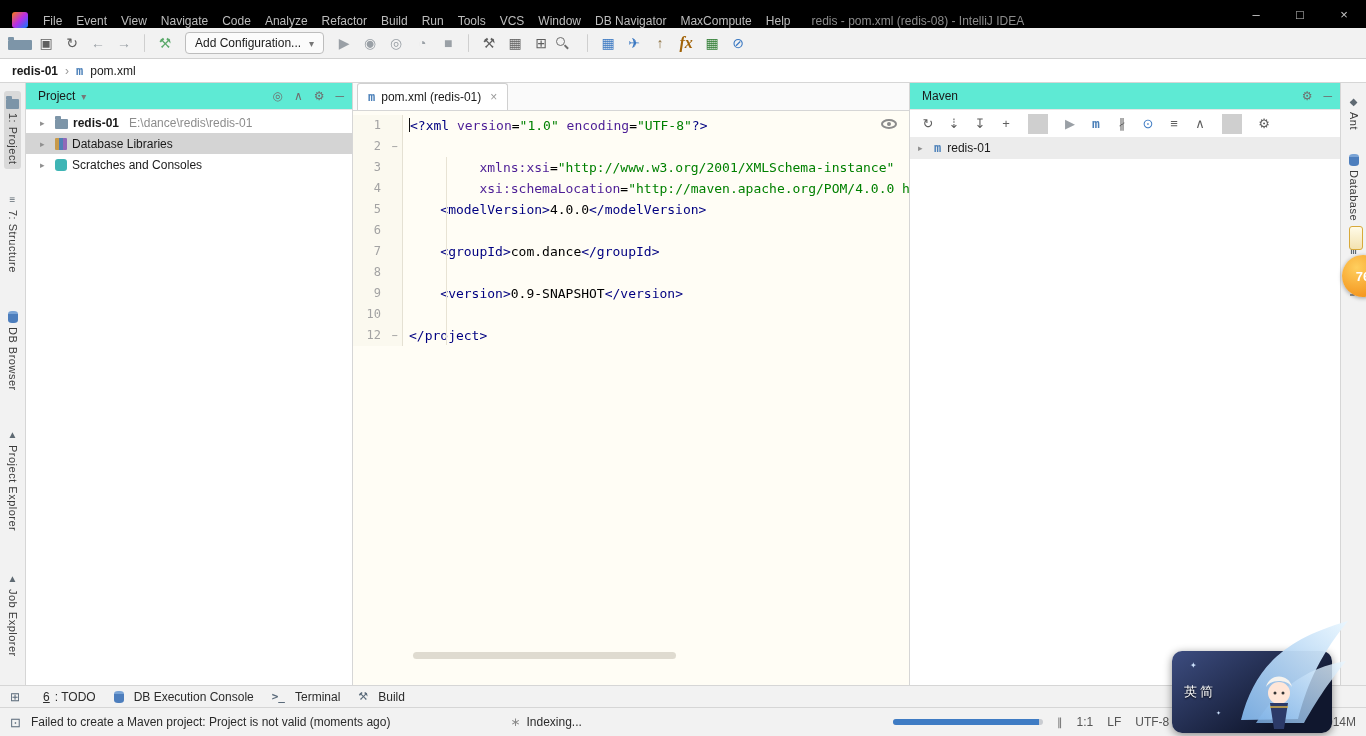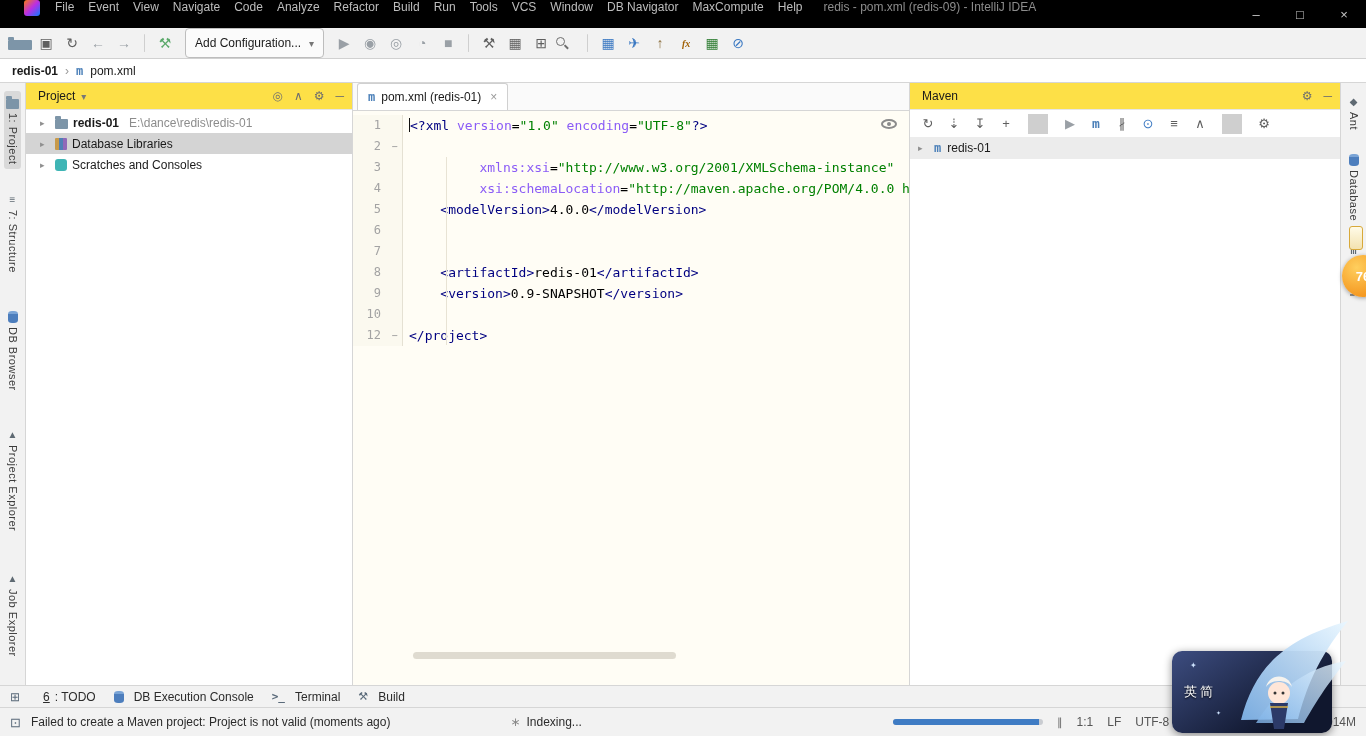--- a/index.html
+++ b/index.html
@@ -1,36 +1,36 @@
 <!DOCTYPE html>
 <html><head>
 <meta charset="utf-8">
 <style>
   * { box-sizing: border-box; margin: 0; padding: 0; }
   html,body { width:1366px; height:736px; overflow:hidden; font-family:"Liberation Sans",sans-serif; }
   .app { position:relative; width:1366px; height:736px; background:#f2f2f2; font-size:12px; color:#1a1a1a; display:flex; flex-direction:column; cursor:default; }
 
   
-  .titlebar { height:28px; background:#000; display:flex; align-items:flex-start; padding-left:24px; flex:0 0 28px; }
+  .titlebar { height:28px; background:#000; display:flex; align-items:flex-end; padding-left:12px; flex:0 0 28px; }
   .logo { width:16px; height:16px; border-radius:3px; background:linear-gradient(135deg,#f97a12,#b92ee6 50%,#0a7bff); margin-right:8px; flex:0 0 16px; }
   .menubar { display:flex; align-items:center; }
   .menu-item { color:#bdbdbd; padding:0 7px; font-size:12px; white-space:nowrap; }
   .win-title { color:#8c8c8c; flex:1; padding-left:14px; font-size:12px; white-space:nowrap; overflow:hidden; }
   .win-controls { display:flex; height:28px; }
   .win-btn { width:44px; height:28px; display:flex; align-items:center; justify-content:center; color:#c8c8c8; font-size:13px; }
 
   
   .toolbar { height:31px; flex:0 0 31px; background:#f2f2f2; border-bottom:1px solid #d1d1d1; display:flex; align-items:center; padding:0 8px; gap:2px; }
   .tgroup { display:flex; align-items:center; gap:2px; }
   .ticon { min-width:24px; height:22px; display:inline-flex; align-items:center; justify-content:center; font-size:14px; color:#5f5f5f; border-radius:3px; }
   .sep { min-width:1px; width:1px; height:18px; background:#cfcfcf; margin:0 6px; }
   .c-gray { color:#9aa0a6; } .c-green { color:#59a869; } .c-blue { color:#3a78c2; }
   .c-dkgreen { color:#2e7d32; } .c-brown { color:#8a6d3b; } .c-orange { color:#f0883b; }
-  .fx { font-style:italic; font-weight:bold; font-size:10px; color:#a16207; font-family:"Liberation Serif",serif; }
-  .run-combo { height:30px; border:1px solid #bdbdbd; border-radius:4px; background:#fbfbfb; display:flex; align-items:center; gap:8px; padding:0 9px; margin:0 6px; color:#1a1a1a; white-space:nowrap; }
+  .fx { font-style:italic; font-weight:bold; font-size:16px; color:#a16207; font-family:"Liberation Serif",serif; }
+  .run-combo { height:22px; border:1px solid #bdbdbd; border-radius:4px; background:#fbfbfb; display:flex; align-items:center; gap:8px; padding:0 9px; margin:0 6px; color:#1a1a1a; white-space:nowrap; }
   .caret-down { color:#777; font-size:10px; }
 
   
   .ic-folder { position:relative; width:13px; height:10px; background:#7d95a8; border-radius:1px; display:inline-block; margin-top:3px; }
   .ic-folder::before { content:""; position:absolute; top:-3px; left:0; width:6px; height:3px; background:#7d95a8; border-radius:1px 1px 0 0; }
   .ic-mag { position:relative; width:14px; height:14px; display:inline-block; }
   .ic-mag::before { content:""; position:absolute; left:1px; top:1px; width:7px; height:7px; border:1.5px solid #6e6e6e; border-radius:50%; }
   .ic-mag::after { content:""; position:absolute; left:9px; top:10px; width:5px; height:1.5px; background:#6e6e6e; transform:rotate(45deg); }
   .ic-db { position:relative; width:10px; height:12px; display:inline-block; background:linear-gradient(#7aa4d6 0 3px,#4d7ebd 3px); border-radius:4px/3px; }
   .ic-books { width:12px; height:12px; display:inline-block; background:linear-gradient(90deg,#c79a4b 0 4px,#4f7fb5 4px 8px,#9068b8 8px 12px); border-radius:1px; }
@@ -49,42 +49,42 @@
   .stripe-left { border-right:1px solid #d6d6d6; }
   .stripe-right { border-left:1px solid #d6d6d6; }
   .stripe-btn { display:flex; flex-direction:column; align-items:center; gap:4px; padding:5px 2px; border-radius:3px; }
   .stripe-btn.active { background:#d9d9d9; }
   .slabel { writing-mode:vertical-rl; font-size:11px; color:#3c3c3c; letter-spacing:.5px; white-space:nowrap; }
   .sicon { font-size:10px; color:#5f6a73; line-height:12px; }
   .gap14{margin-top:14px} .gap20{margin-top:20px} .gap28{margin-top:28px} .gap32{margin-top:32px}
 
   
   .project-panel { width:327px; flex:0 0 327px; background:#fff; border-right:1px solid #d6d6d6; display:flex; flex-direction:column; }
-  .panel-header { height:27px; flex:0 0 27px; display:flex; align-items:center; padding:0 8px 0 12px; background:#fde047; border-bottom:1px solid #e6e6e6; }
+  .panel-header { height:27px; flex:0 0 27px; display:flex; align-items:center; padding:0 8px 0 12px; background:#5eead4; border-bottom:1px solid #e6e6e6; }
   .ph-title { display:flex; align-items:center; gap:6px; font-size:12px; color:#1a1a1a; }
   .ph-icons { margin-left:auto; display:flex; gap:11px; color:#6e6e6e; font-size:12px; }
   .phicon { display:inline-flex; align-items:center; }
   .tree { padding-top:2px; }
   .tree-row { height:21px; display:flex; align-items:center; gap:5px; padding-left:14px; white-space:nowrap; }
   .tree-row.selected { background:#d4d4d4; }
   .chev { color:#8f8f8f; font-size:9px; width:10px; }
   .tname.b { font-weight:bold; }
   .tpath { color:#8c8c8c; margin-left:5px; }
 
   
   .editor-col { flex:1; min-width:0; display:flex; flex-direction:column; border-right:1px solid #d6d6d6; background:#fffdf5; }
   .tabbar { height:28px; flex:0 0 28px; background:#fafafa; border-bottom:1px solid #d6d6d6; display:flex; align-items:flex-end; padding-left:4px; }
   .tab { height:27px; display:flex; align-items:center; gap:6px; padding:0 10px; background:#fff; border:1px solid #d0d0d0; border-bottom:none; border-radius:3px 3px 0 0; font-size:12px; }
   .tab-close { color:#9a9a9a; font-size:12px; margin-left:3px; }
   .editor { position:relative; flex:1; overflow:hidden; font-family:"DejaVu Sans Mono",monospace; font-size:13px; padding-top:4px; }
   .code-line { display:flex; height:21px; line-height:21px; white-space:pre; }
   .ln { width:34px; text-align:right; color:#a3a3a3; font-size:12px; padding-right:6px; background:#fbf9ef; flex:0 0 34px; }
   .fold { width:16px; flex:0 0 16px; background:#fbf9ef; border-right:1px solid #e5e1d3; color:#999; font-size:10px; display:flex; align-items:center; justify-content:center; }
   .code { padding-left:6px; }
-  .tk-tag { color:#000080; } .tk-attr { color:#8b5cf6; } .tk-str { color:#008000; } .tk-pl { color:#000; }
+  .tk-tag { color:#000080; } .tk-attr { color:#4c1d95; } .tk-str { color:#008000; } .tk-pl { color:#000; }
   .caret { display:inline-block; width:0; border-left:1.5px solid #111; height:14px; transform:translateY(2px); animation:blink 1.1s step-end infinite; }
   @keyframes blink { 50% { opacity:0; } }
   .eye { position:absolute; top:8px; right:12px; width:16px; height:10px; border:2px solid #8b8b8b; border-radius:50%; }
   .eye::after { content:""; position:absolute; left:4px; top:1px; width:4px; height:4px; border-radius:50%; background:#8b8b8b; }
   .indent-guide { position:absolute; left:93px; top:46px; width:1px; height:188px; background:#e8e3d4; }
   .hscroll { position:absolute; left:60px; bottom:26px; width:263px; height:7px; background:#d9d5c9; border-radius:4px; opacity:.85; }
 
   
   .maven-panel { width:430px; flex:0 0 430px; background:#fff; display:flex; flex-direction:column; }
   .maven-toolbar { height:27px; flex:0 0 27px; display:flex; align-items:center; gap:6px; padding:0 8px; color:#5f5f5f; }
@@ -142,21 +142,21 @@
         <span class="menu-item">Refactor</span>
         <span class="menu-item">Build</span>
         <span class="menu-item">Run</span>
         <span class="menu-item">Tools</span>
         <span class="menu-item">VCS</span>
         <span class="menu-item">Window</span>
         <span class="menu-item">DB Navigator</span>
         <span class="menu-item">MaxCompute</span>
         <span class="menu-item">Help</span>
       </nav>
-    <div class="win-title">redis - pom.xml (redis-09) - IntelliJ IDEA</div>
+    <div class="win-title">redis - pom.xml (redis-08) - IntelliJ IDEA</div>
     <div class="win-controls">
       <span class="win-btn">–</span>
       <span class="win-btn">□</span>
       <span class="win-btn">×</span>
     </div>
   </header>
 
   <div class="toolbar">
     <span class="tgroup">
 
@@ -287,22 +287,22 @@
         </div>
       </div>
       <div class="editor">
         <div class="code-lines">
             <div class="code-line"><span class="ln">1</span><span class="fold"></span><span class="code"><span class="caret"></span><span class="tk-tag">&lt;?xml </span><span class="tk-attr">version</span><span class="tk-pl">=</span><span class="tk-str">"1.0"</span><span class="tk-pl"> </span><span class="tk-attr">encoding</span><span class="tk-pl">=</span><span class="tk-str">"UTF-8"</span><span class="tk-tag">?&gt;</span></span></div>
             <div class="code-line"><span class="ln">2</span><span class="fold">−</span></div>
             <div class="code-line"><span class="ln">3</span><span class="fold"></span><span class="code"><span class="tk-pl">         </span><span class="tk-attr">xmlns:xsi</span><span class="tk-pl">=</span><span class="tk-str">"http://www.w3.org/2001/XMLSchema-instance"</span></span></div>
             <div class="code-line"><span class="ln">4</span><span class="fold"></span><span class="code"><span class="tk-pl">         </span><span class="tk-attr">xsi:schemaLocation</span><span class="tk-pl">=</span><span class="tk-str">"http://maven.apache.org/POM/4.0.0 http://maven.apache.org/xsd/maven-4.0.0.xsd"</span></span></div>
             <div class="code-line"><span class="ln">5</span><span class="fold"></span><span class="code"><span class="tk-pl">    </span><span class="tk-tag">&lt;modelVersion&gt;</span><span class="tk-pl">4.0.0</span><span class="tk-tag">&lt;/modelVersion&gt;</span></span></div>
             <div class="code-line"><span class="ln">6</span><span class="fold"></span><span class="code"></span></div>
-            <div class="code-line"><span class="ln">7</span><span class="fold"></span></div>
-            <div class="code-line"><span class="ln">8</span><span class="fold"></span><span class="code"><span class="tk-pl">    </span><span class="tk-tag">&lt;artifactId&gt;</span><span class="tk-pl">redis-01</span><span class="tk-tag">&lt;/artifactId&gt;</span></span></div>
+            <div class="code-line"><span class="ln">7</span><span class="fold"></span><span class="code"><span class="tk-pl">    </span><span class="tk-tag">&lt;groupId&gt;</span><span class="tk-pl">com.dance</span><span class="tk-tag">&lt;/groupId&gt;</span></span></div>
+            <div class="code-line"><span class="ln">8</span><span class="fold"></span></div>
             <div class="code-line"><span class="ln">9</span><span class="fold"></span><span class="code"><span class="tk-pl">    </span><span class="tk-tag">&lt;version&gt;</span><span class="tk-pl">0.9-SNAPSHOT</span><span class="tk-tag">&lt;/version&gt;</span></span></div>
             <div class="code-line"><span class="ln">10</span><span class="fold"></span><span class="code"></span></div>
             <div class="code-line"><span class="ln">12</span><span class="fold">−</span><span class="code"><span class="tk-tag">&lt;/project&gt;</span></span></div>
           </div>
         <span class="eye"></span>
         <div class="indent-guide"></div>
         <div class="hscroll"></div>
       </div>
     </section>
 

